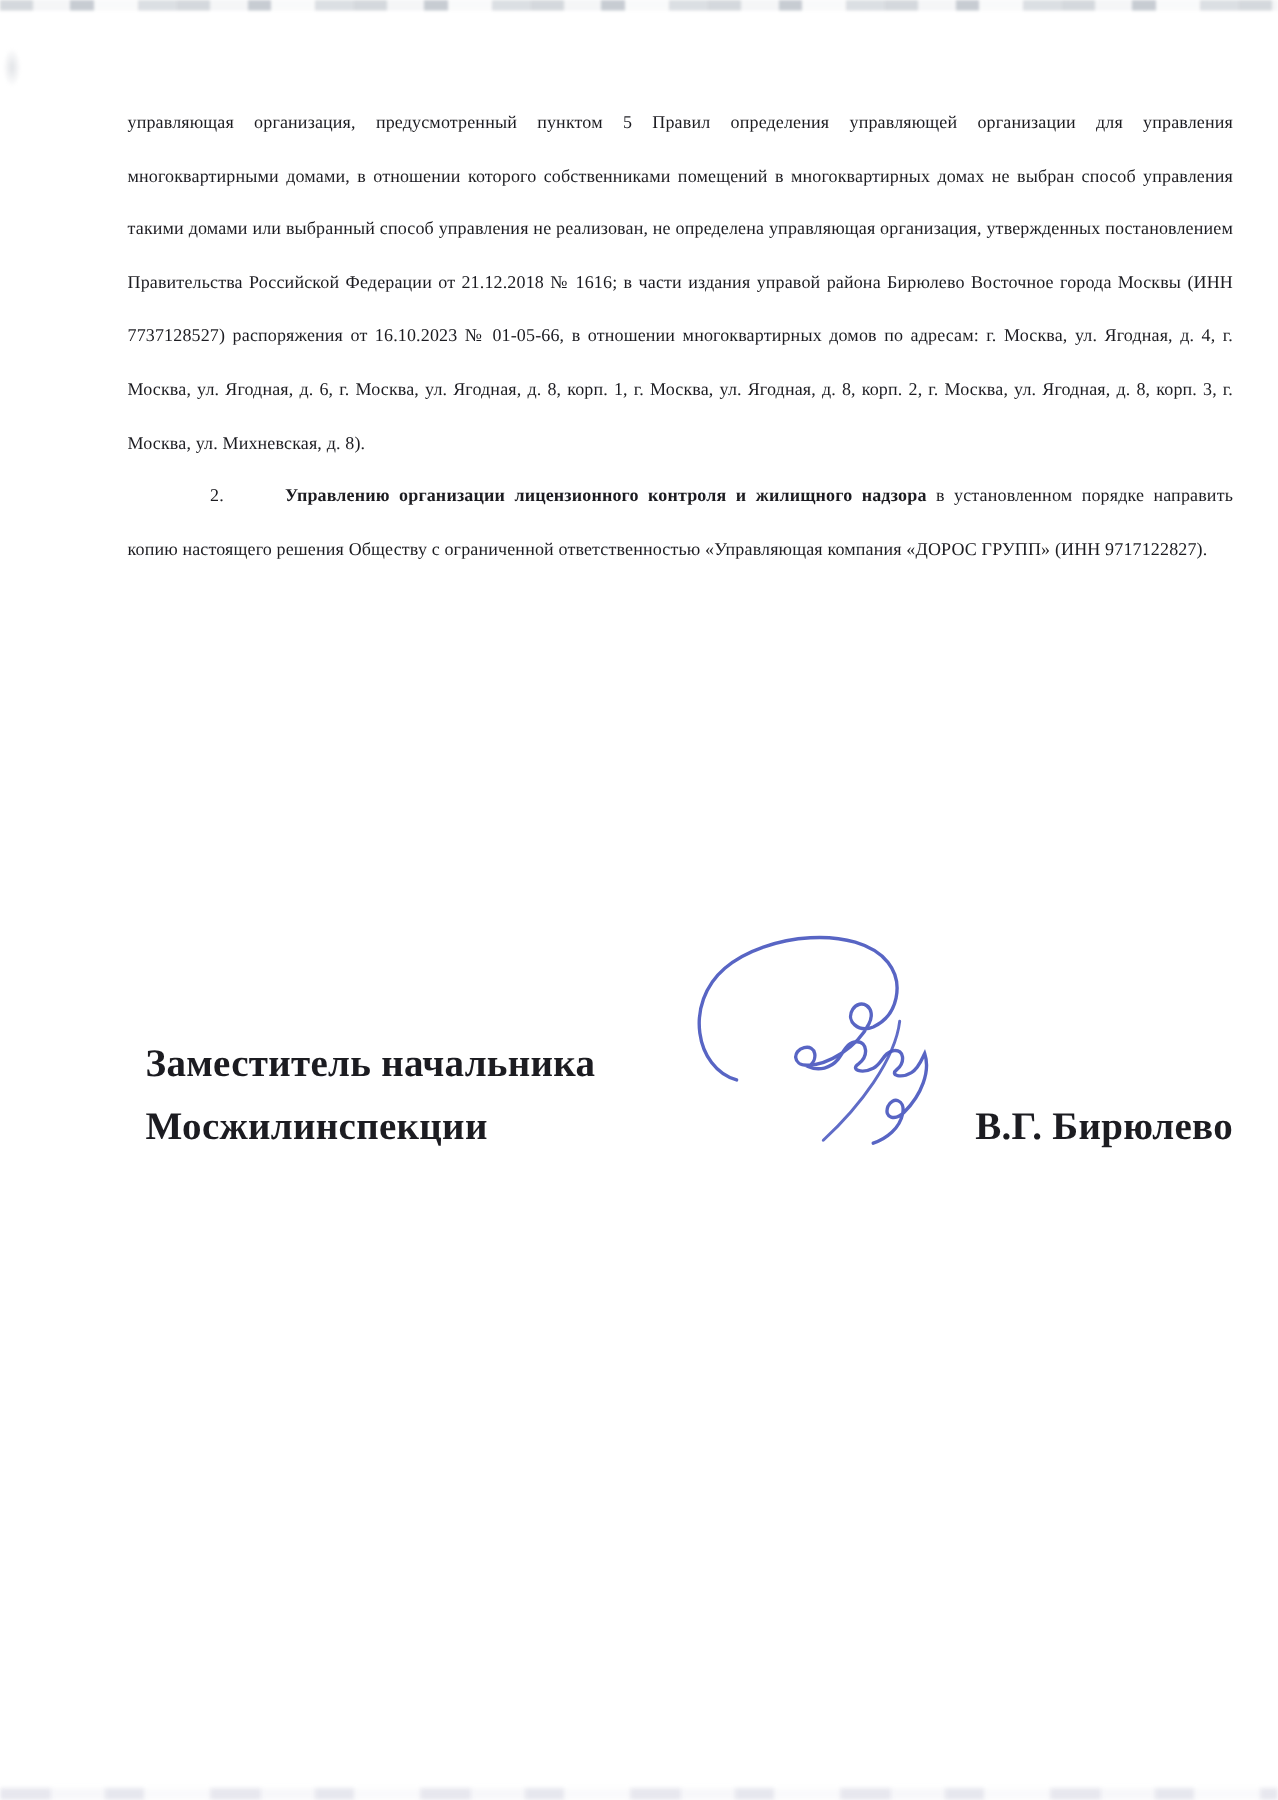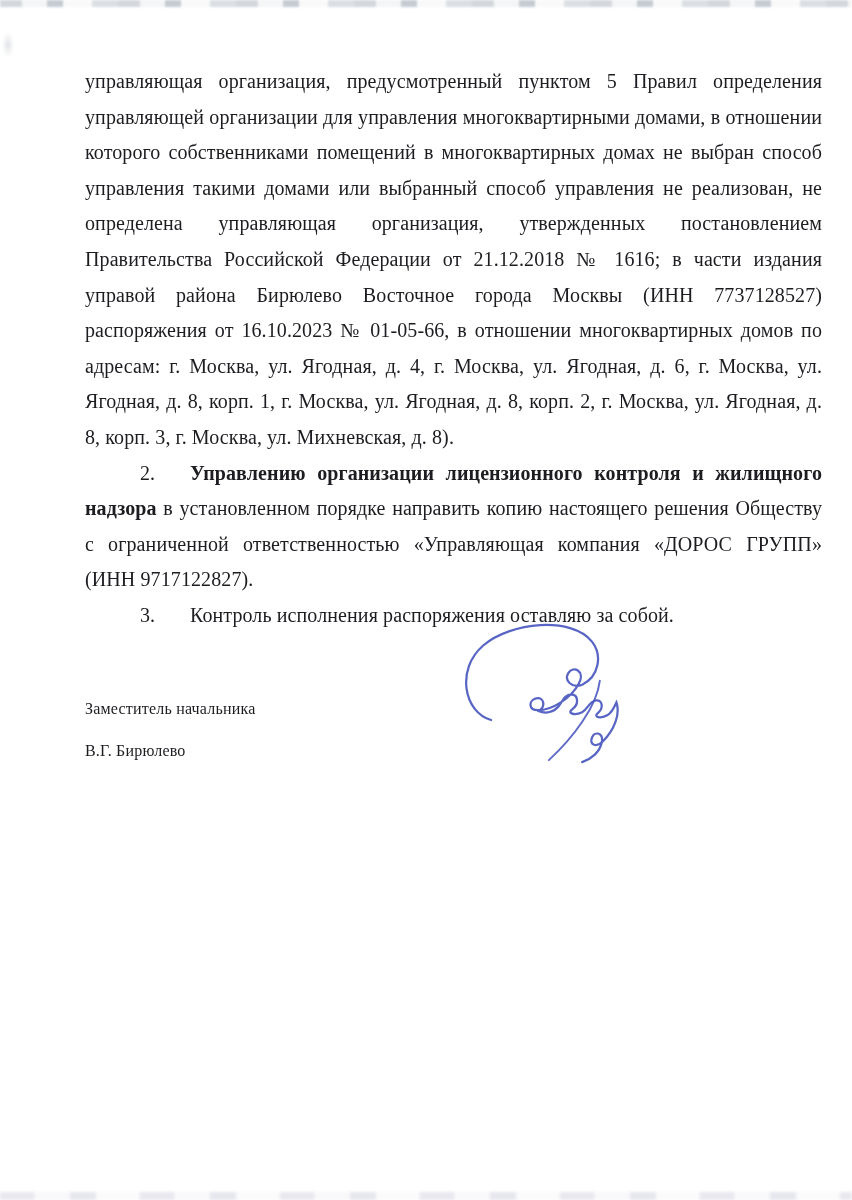--- a/index.html
+++ b/index.html
@@ -46,21 +46,21 @@
     width: 12px; height: 26px;
     background: radial-gradient(ellipse at center, rgba(158,164,176,0.30), rgba(158,164,176,0) 70%);
     filter: blur(1px);
   }
   
   .doc-body {
     position: absolute;
     left: 85px;
     top: 64px;
     width: 737px;
-    font-size: 20px;
+    font-size: 12px;
     line-height: 35.6px;
     text-align: justify;
     letter-spacing: 0.1px;
   }
   .doc-body p {
     margin: 0;
     padding: 0;
   }
   p.numbered {
     text-indent: 55px;
@@ -75,25 +75,25 @@
   .signature-svg {
     position: absolute;
     left: 453px;
     top: 622px;
     width: 178px;
     height: 145px;
   }
   
   .footer-block {
     position: absolute;
-    left: 85px;
+    left: 97px;
     right: 30px;
     top: 688px;
-    font-size: 16px;
-    font-weight: normal;
+    font-size: 26px;
+    font-weight: bold;
     line-height: 42px;
     letter-spacing: 0.2px;
   }
   .footer-row {
     display: flex;
     justify-content: space-between;
     align-items: baseline;
   }
 </style>
 </head>
@@ -102,21 +102,20 @@
 <div class="page">
 
   <div class="scan-edge-top"></div>
   <div class="scan-smudge-left"></div>
 
   <div class="doc-body">
     <p>управляющая организация, предусмотренный пунктом 5 Правил определения управляющей организации для управления многоквартирными домами, в отношении которого собственниками помещений в многоквартирных домах не выбран способ управления такими домами или выбранный способ управления не реализован, не определена управляющая организация, утвержденных постановлением Правительства Российской Федерации от 21.12.2018 № 1616; в части издания управой района Бирюлево Восточное города Москвы (ИНН 7737128527) распоряжения от 16.10.2023 № 01-05-66, в отношении многоквартирных домов по адресам: г. Москва, ул. Ягодная, д. 4, г. Москва, ул. Ягодная, д. 6, г. Москва, ул. Ягодная, д. 8, корп. 1, г. Москва, ул. Ягодная, д. 8, корп. 2, г. Москва, ул. Ягодная, д. 8, корп. 3, г. Москва, ул. Михневская, д. 8).</p>
 
     <p class="numbered"><span class="num">2.</span><span class="bold">Управлению организации лицензионного контроля и жилищного надзора</span><span> в установленном порядке направить копию настоящего решения Обществу с ограниченной ответственностью «Управляющая компания «ДОРОС ГРУПП» (ИНН 9717122827).</span></p>
 
-    <p class="numbered"><span class="num">3.</span><span>Контроль исполнения распоряжения оставляю за собой.</span></p>
   </div>
 
   <svg class="signature-svg" viewBox="0 0 180 148" xmlns="http://www.w3.org/2000/svg">
     <path fill="none" stroke-width="2.3" stroke-linecap="round" opacity="0.92" d="M 38 100
              C 10 92, 2 48, 30 24
              C 58 0, 120 -6, 141 20
              C 152 34, 148 56, 131 64
              C 121 68, 112 60, 117 52
              C 122 44, 134 50, 128 62
              C 120 78, 100 90, 86 90
@@ -133,18 +132,19 @@
              C 170 94, 164 110, 152 122
              C 146 128, 138 126, 141 118
              C 144 111, 153 113, 151 123
              C 149 133, 140 140, 131 143" stroke="#4a58bf"></path>
     <path fill="none" stroke-width="2" stroke-linecap="round" opacity="0.88" d="M 149 60 C 146 86, 122 118, 97 141" stroke="#4a58bf"></path>
   </svg>
 
   <div class="footer-block">
     <div>Заместитель начальника</div>
     <div class="footer-row">
+      <div>Мосжилинспекции</div>
       <div>В.Г. Бирюлево</div>
     </div>
   </div>
 
   <div class="scan-edge-bottom"></div>
 </div>
 
 </body></html>

